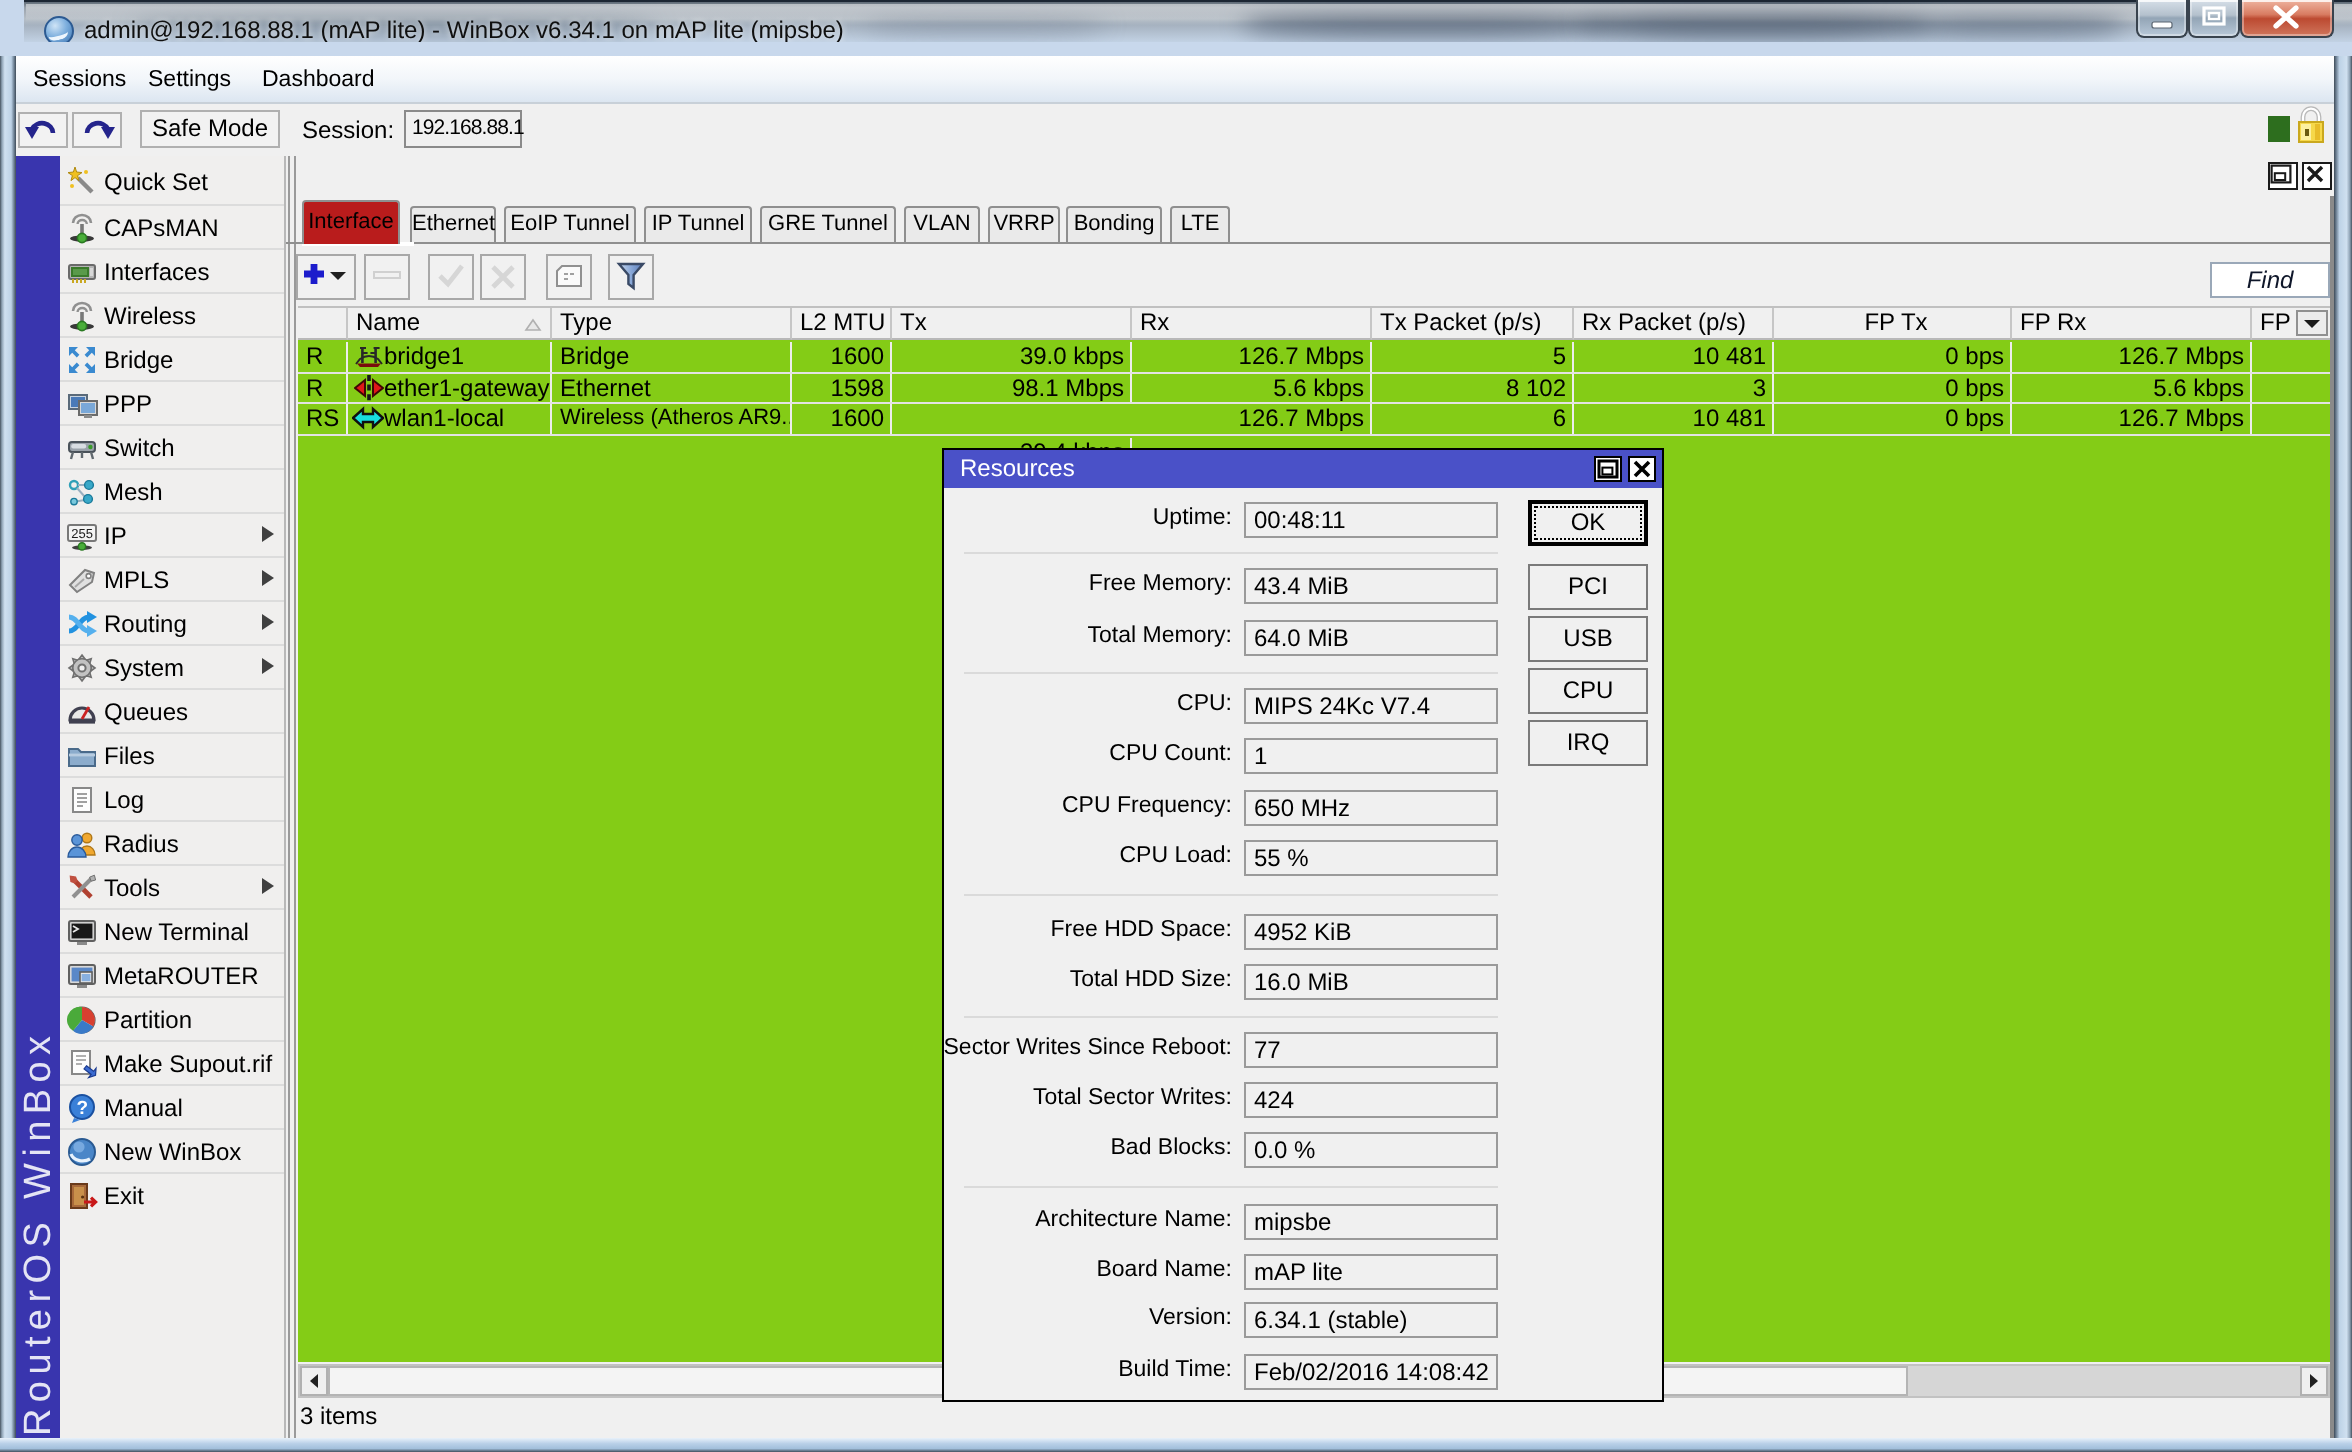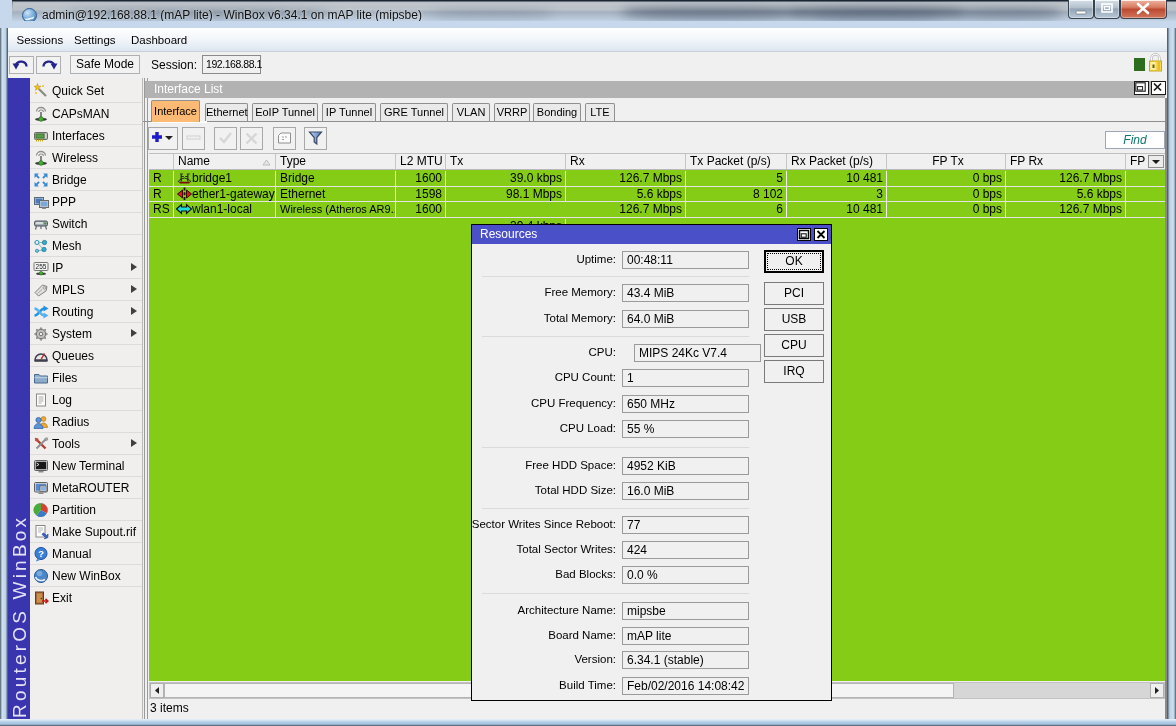--- a/index.html
+++ b/index.html
@@ -63,27 +63,27 @@
   
   #ifwin { left:142px; top:78px; width:1025px; height:641px; background:#f0f0f0;
     border-left:1px solid #b8b8b8; }
   #if-title { position:absolute; left:2px; top:3px; right:2px; height:17px; background:#b2b2b2;
     color:#fff; font-size:12px; line-height:17px; padding-left:9px; }
   .wbtn { position:absolute; top:2.5px; width:15px; height:14px; background:#fff; border:1.6px solid #1a1a1a; }
   
   .tab { position:absolute; font-size:11px; text-align:center; border:1px solid #8f8f8f;
      background:#eaeaea; top:25px; height:19px; line-height:17px; border-bottom:none;
      border-radius:2px 2px 0 0; white-space:nowrap; }
-  #tab-active { top:22px; height:22px; background:#fdba74; z-index:3; line-height:21px; }
+  #tab-active { top:22px; height:22px; background:#b91c1c; z-index:3; line-height:21px; }
   #tabline { position:absolute; left:0px; right:2px; top:43px; height:1px; background:#8f8f8f; z-index:2; }
   #tabfill { position:absolute; left:8px; top:43px; width:56px; height:2px; background:#fff; z-index:3; }
   
   .lbtn { position:absolute; top:49px; height:23px; border:1px solid #a8a8a8; background:#f1f1f1; }
   #find-box { position:absolute; left:962px; top:53px; width:60px; height:18px; border:1px solid #9aa8b8;
-     background:#fff; color:#0f766e; font-style:italic; font-size:12px; text-align:center; line-height:16px; }
+     background:#fff; color:#0f172a; font-style:italic; font-size:12px; text-align:center; line-height:16px; }
   
   #tbl { position:absolute; left:6px; top:75px; width:1016px; bottom:38px; background:#84cc16;
      border-top:1px solid #c0c0c0; }
   .hd { white-space:nowrap; overflow:hidden; position:absolute; top:0; height:16px; background:#f0f0f0; border-right:1px solid #c6c6c6;
      border-bottom:1px solid #b8b8b8; font-size:12px; line-height:15px; padding-left:4px; }
   .cell { position:absolute; font-size:12px; line-height:15px; border-right:1px solid #ededed; padding-left:4px; white-space:nowrap; overflow:hidden; }
   .num { text-align:right; padding-right:3px; padding-left:0; }
   .rline { position:absolute; left:0; right:0; height:1px; background:#e3e3e3; }
   .ricon { position:absolute; }
   
@@ -399,21 +399,20 @@
         <path d="M9 11 L14.5 11 M12.5 8.8 L14.8 11 L12.5 13.2" stroke="#c81818" stroke-width="1.6" fill="none"></path>
       </svg>
       <span class="ml">Exit</span>
     </div>
 </div>
 
 <div class="abs" id="ifwin">
   <div style="position:absolute; left:1px; top:0; bottom:0; width:1px; background:#9a9a9a;"></div>
   <div style="position:absolute; left:4px; top:0; bottom:0; width:1px; background:#9a9a9a;"></div>
   <div style="position:absolute; right:0px; top:20px; bottom:0; width:2px; background:#8a8a8a;"></div>
-  <div id="if-title">Interface List</div>
   <div class="wbtn" style="right:18px;">
     <svg width="11" height="10">
         <rect x="0.8" y="0.8" width="9.4" height="8.4" fill="none" stroke="#1a1a1a" stroke-width="1.1"></rect>
         <rect x="2.4" y="4.6" width="5.2" height="3.4" fill="none" stroke="#1a1a1a" stroke-width="1"></rect>
       </svg>
   </div>
   <div class="wbtn" style="right:1px;">
     <svg width="11" height="10">
         <path d="M2 1.5 L9 8.5 M9 1.5 L2 8.5" stroke="#1a1a1a" stroke-width="1.7"></path>
       </svg>
@@ -568,21 +567,21 @@
   </div>
   <div class="dlab" style="top:26px;">Uptime:</div>
     <div class="dval" style="top:26px;">00:48:11</div>
   <div class="dsep" style="top:51px;"></div>
   <div class="dlab" style="top:59px;">Free Memory:</div>
     <div class="dval" style="top:59px;">43.4 MiB</div>
   <div class="dlab" style="top:85px;">Total Memory:</div>
     <div class="dval" style="top:85px;">64.0 MiB</div>
   <div class="dsep" style="top:111px;"></div>
   <div class="dlab" style="top:119px;">CPU:</div>
-    <div class="dval" style="top:119px;margin-left:12px;">MIPS 24Kc V7.4</div>
+    <div class="dval" style="top:119px;">MIPS 24Kc V7.4</div>
   <div class="dlab" style="top:144px;">CPU Count:</div>
     <div class="dval" style="top:144px;">1</div>
   <div class="dlab" style="top:170px;">CPU Frequency:</div>
     <div class="dval" style="top:170px;">650 MHz</div>
   <div class="dlab" style="top:195px;">CPU Load:</div>
     <div class="dval" style="top:195px;">55 %</div>
   <div class="dsep" style="top:222px;"></div>
   <div class="dlab" style="top:232px;">Free HDD Space:</div>
     <div class="dval" style="top:232px;">4952 KiB</div>
   <div class="dlab" style="top:257px;">Total HDD Size:</div>

